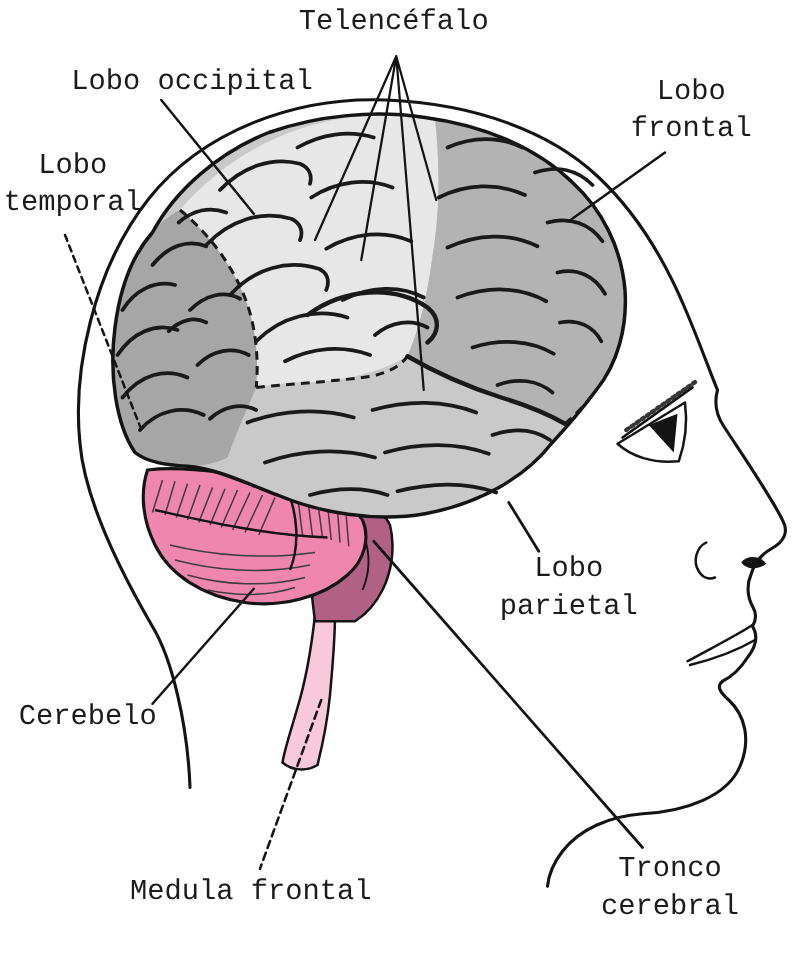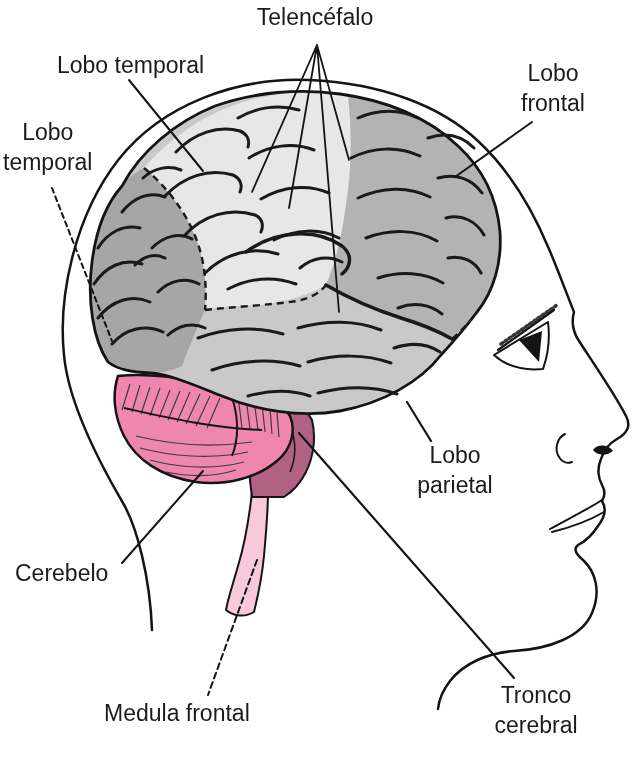--- a/index.html
+++ b/index.html
@@ -1,17 +1,17 @@
 <!DOCTYPE html>
 <html><head>
 <meta charset="utf-8">
 <style>
   html,body{margin:0;padding:0;background:#fff;}
   #stage{position:relative;width:640px;height:766px;background:#fff;overflow:hidden;
-         font-family:Liberation Sans, sans-serif;}
+         font-family:Liberation Mono, monospace;}
   #stage svg{position:absolute;top:0;left:0;}
   .label{position:absolute;font-size:23px;color:#1b1b1b;line-height:1.32;
          white-space:nowrap;z-index:2;}
   .label.center{text-align:center;}
   .label div{white-space:nowrap;text-align:center;}
 </style>
 </head>
 <body>
 
 <div id="stage">
@@ -69,21 +69,21 @@
     <path stroke-width="2" stroke-dasharray="6 4" d="M 257 560 L 208 695"></path>
     <path stroke-width="2.2" d="M 299 433 L 514 678"></path>
   </g>
 </svg>
 
 <div class="label center" style="left:215px;top:2px;width:200px;">
   <span>Telencéfalo</span>
 </div>
 
 <div class="label" style="left:57px;top:50px;">
-  <span>Lobo temporal</span>
+  <span>Lobo occipital</span>
 </div>
 
 <div class="label center" style="left:498px;top:58px;width:110px;">
   <div>Lobo</div>
   <div>frontal</div>
 </div>
 
 <div class="label" style="left:3px;top:117px;">
   <div>Lobo</div>
   <div>temporal</div>

